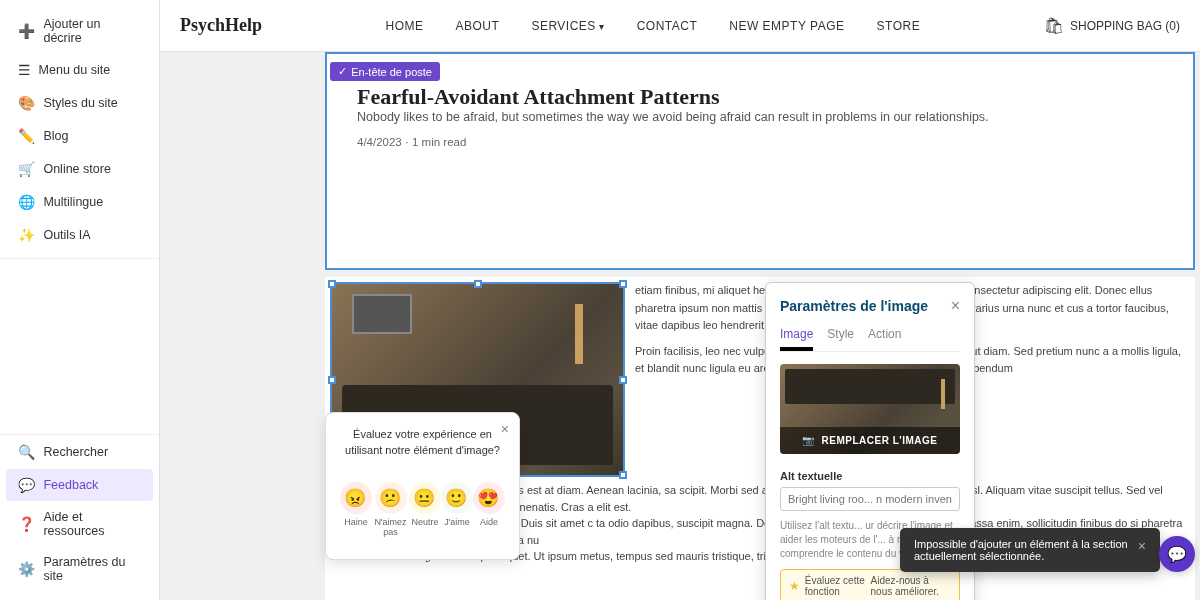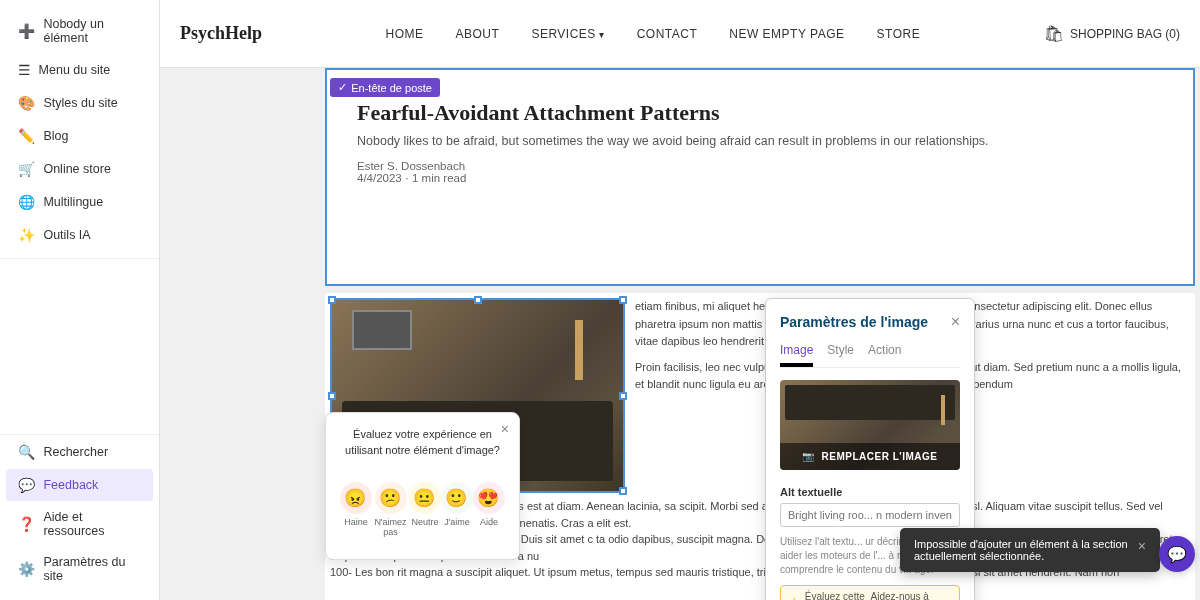--- a/index.html
+++ b/index.html
@@ -43,21 +43,21 @@
     }
 
     
     .topnav {
       background: #fff;
       border-bottom: 1px solid #e0e0e0;
       display: flex;
       align-items: center;
       justify-content: space-between;
       padding: 0 20px;
-      height: 68px;
+      height: 52px;
       flex-shrink: 0;
     }
     .topnav-logo { font-size: 18px; font-weight: 600; color: #222; font-family: Georgia, serif; }
     .topnav-links { display: flex; align-items: center; gap: 32px; }
     .topnav-link { font-size: 12px; color: #333; cursor: pointer; text-transform: uppercase; letter-spacing: 0.5px; }
     .topnav-link.has-arrow::after { content: ' ▾'; font-size: 10px; }
     .topnav-cart { display: flex; align-items: center; gap: 6px; font-size: 12px; color: #333; cursor: pointer; }
     .topnav-cart .cart-icon { font-size: 16px; }
 
     
@@ -91,21 +91,21 @@
       background: #fff;
       border: 2px solid #4a90d9;
       padding: 30px 30px 20px;
       height: 218px;
     }
     .post-title {
       font-size: 22px;
       font-weight: 700;
       color: #222;
       font-family: Georgia, serif;
-      margin-bottom: 8px;
+      margin-bottom: 0;
     }
     .post-subtitle {
       font-size: 12.5px;
       color: #555;
       margin-bottom: 12px;
     }
     .post-category {
       font-size: 11px;
       font-weight: 600;
       color: #333;
@@ -375,21 +375,21 @@
     }
   </style>
 </head>
 <body>
 
 <div class="sidebar">
 
   <div id="sidebar-top-items">
       <div class="sidebar-item">
         <span class="icon">➕</span>
-        <span>Nobody un élément</span>
+        <span>Ajouter un décrire</span>
       </div>
       <div class="sidebar-item">
         <span class="icon">☰</span>
         <span>Menu du site</span>
       </div>
       <div class="sidebar-item">
         <span class="icon">🎨</span>
         <span>Styles du site</span>
       </div>
       <div class="sidebar-item">
@@ -451,21 +451,20 @@
   <div class="content-area">
 
     <div class="header-tag">
       <span>✓</span>
       <span>En-tête de poste</span>
     </div>
 
     <div class="post-header">
       <div class="post-title">Fearful-Avoidant Attachment Patterns</div>
       <div class="post-subtitle">Nobody likes to be afraid, but sometimes the way we avoid being afraid can result in problems in our relationships.</div>
-      <div class="post-meta">Ester S. Dossenbach</div>
       <div class="post-meta">4/4/2023 · 1 min read</div>
     </div>
 
     <div class="article-body">
 
       <div class="article-image-wrapper">
         <div class="article-image">
           <div class="image-painting"></div>
           <div class="image-lamp"></div>
           <div class="image-table"></div>

